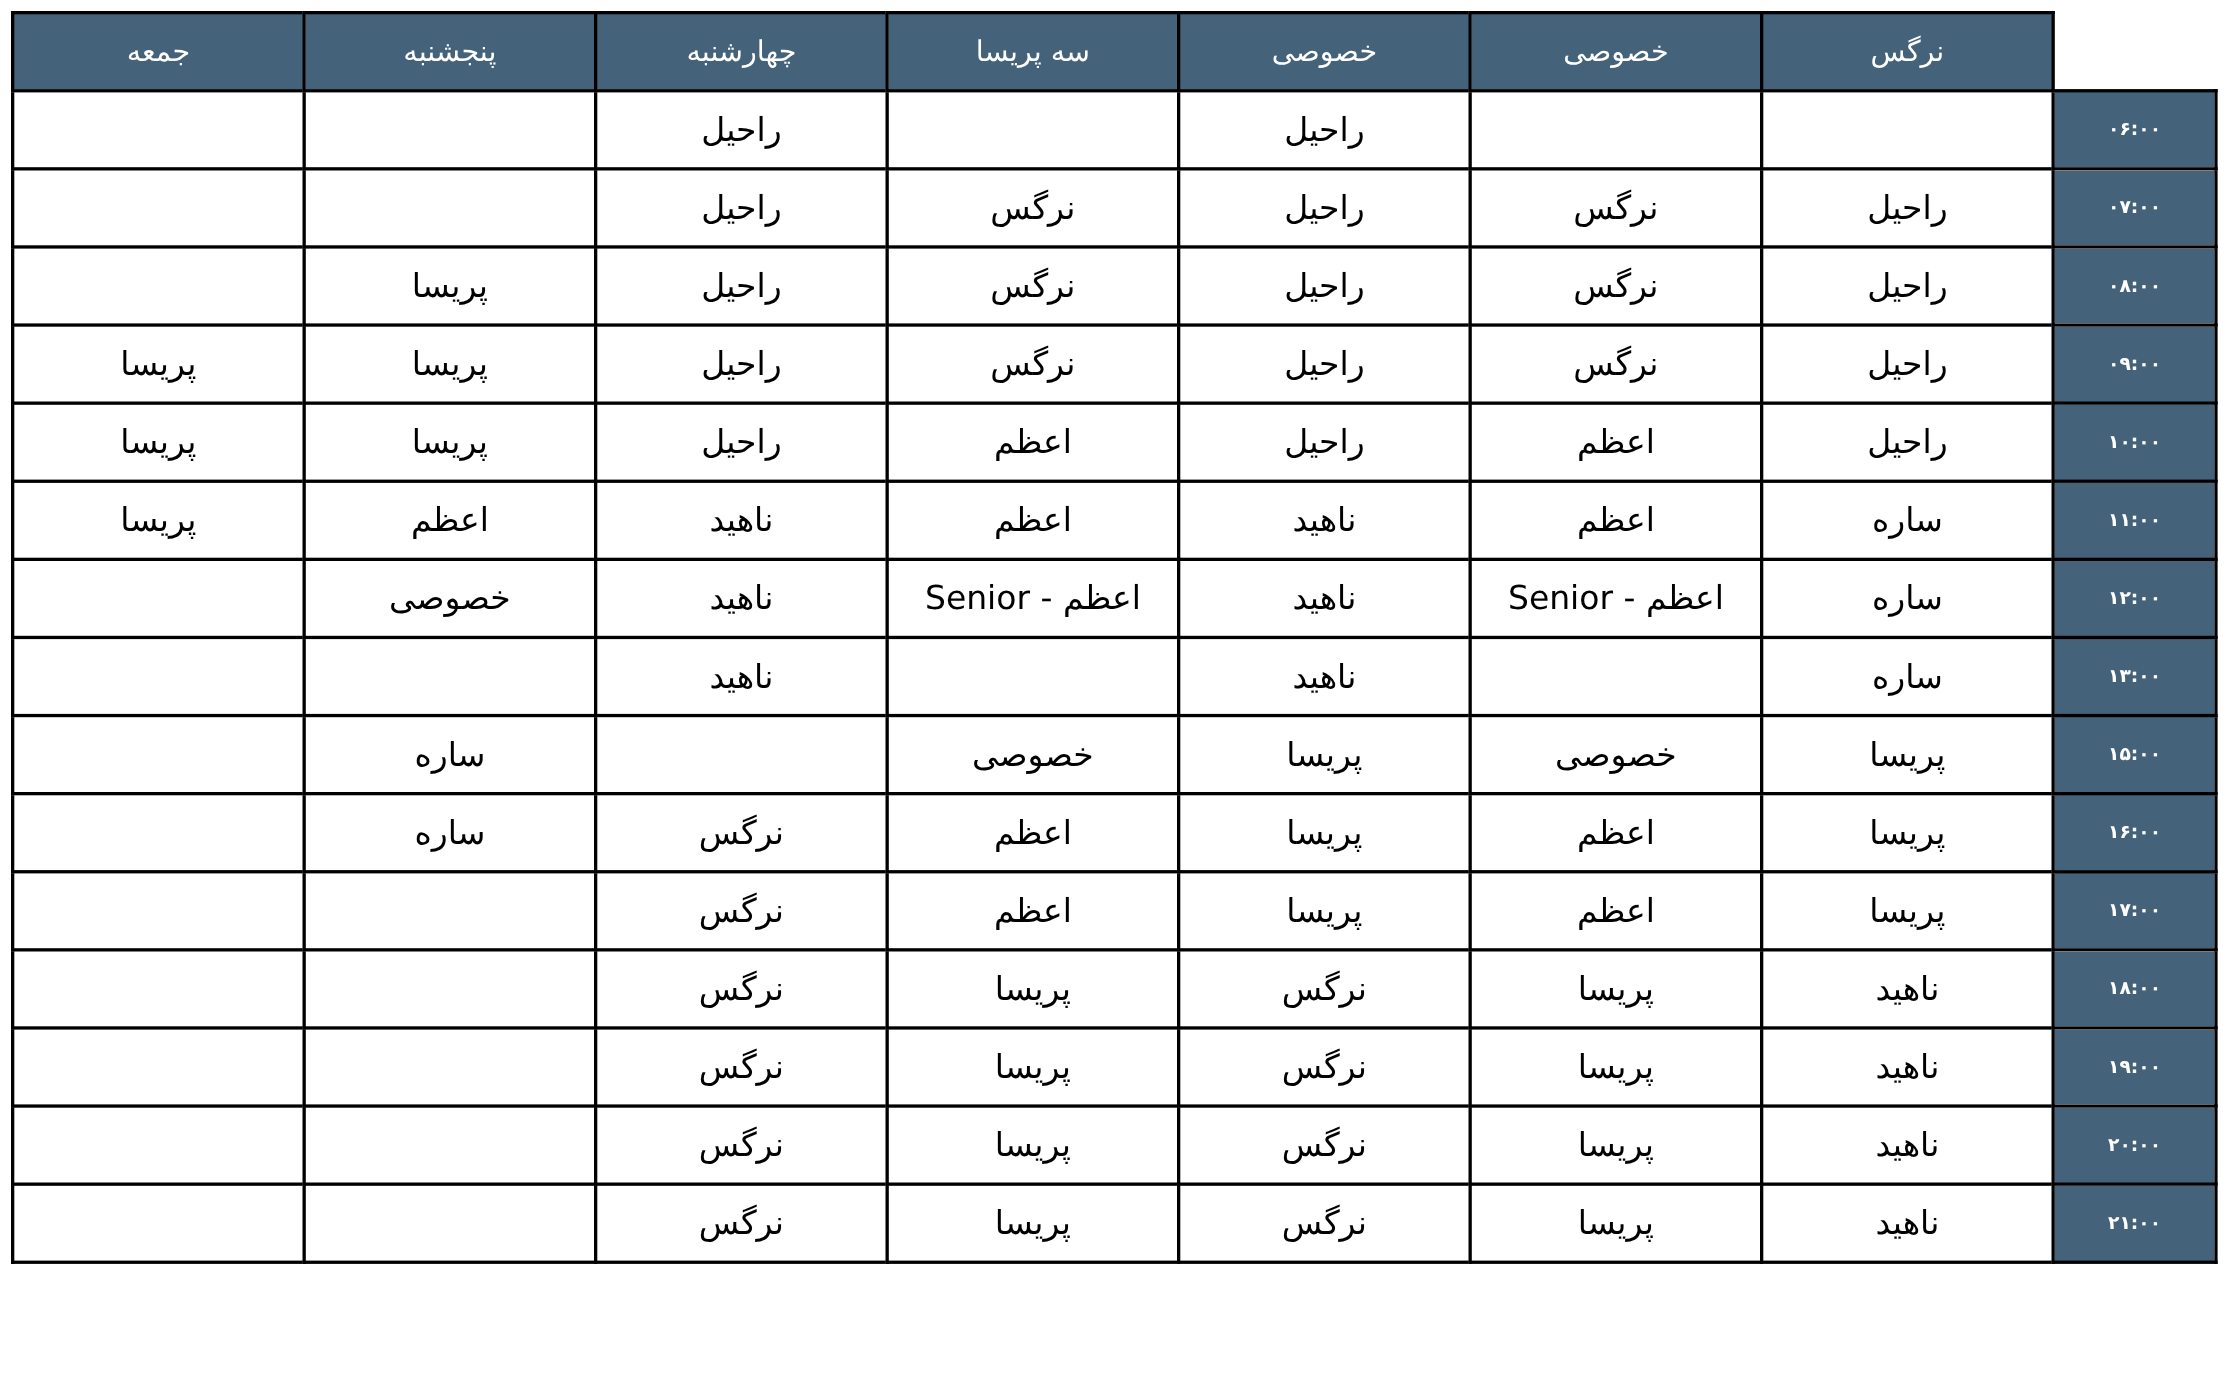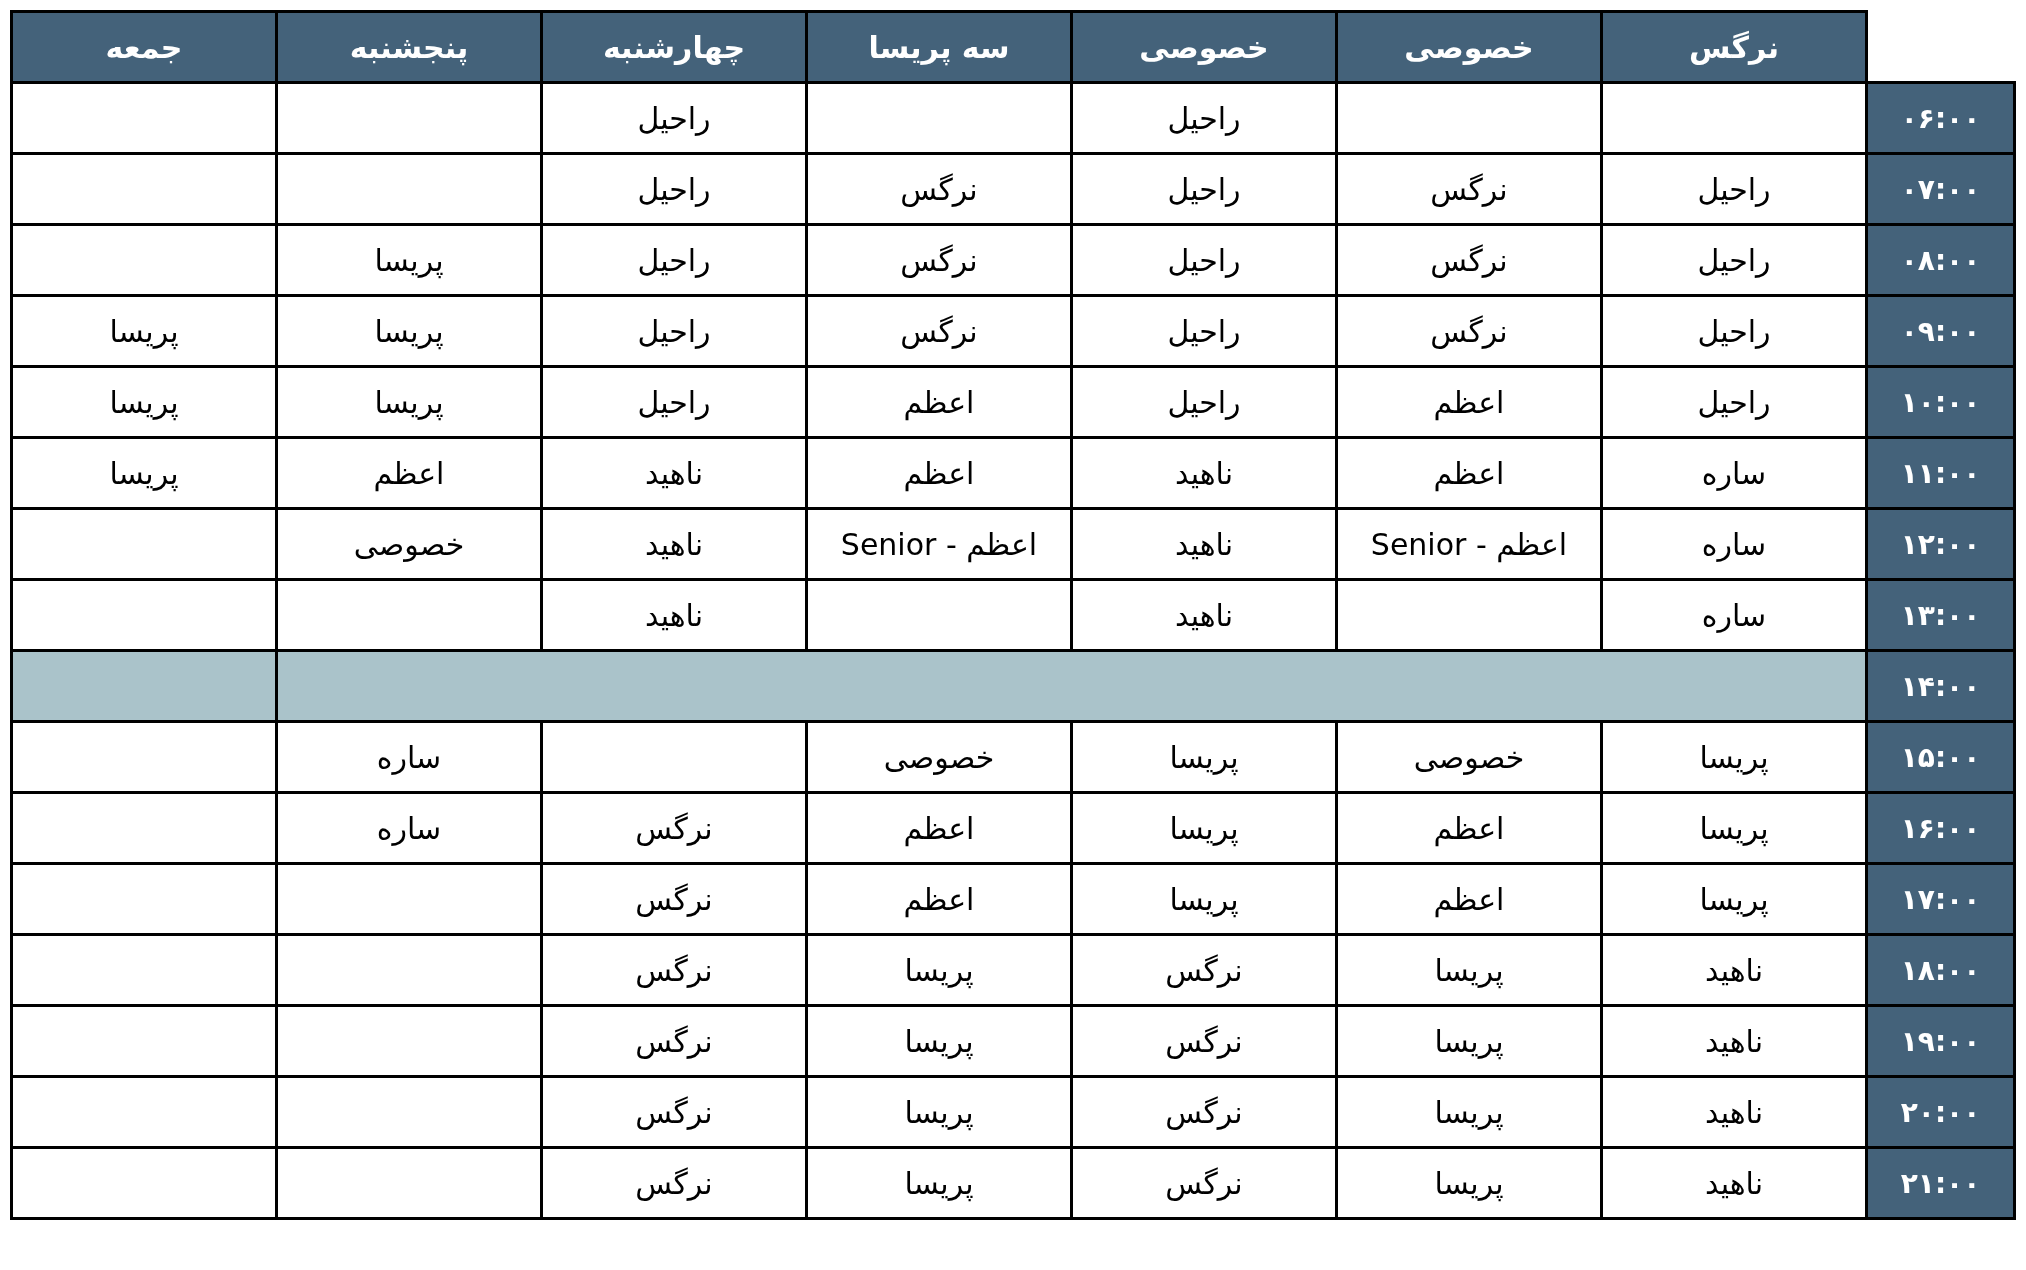--- a/index.html
+++ b/index.html
@@ -36,28 +36,28 @@
     overflow:hidden;
     white-space:nowrap;
   }
   th.corner{
     border:none;
     background:transparent;
   }
   th.day-header{
     background:var(--header-bg);
     color:var(--header-text);
-    font-weight:bold;
-    font-size:30px;
+    font-weight:normal;
+    font-size:26px;
   }
   th.time{
     background:var(--header-bg);
     color:var(--header-text);
     font-weight:bold;
-    font-size:28px;
+    font-size:17px;
     letter-spacing:1px;
   }
   td.cell{
     background:#ffffff;
     color:var(--cell-text);
     font-size:30px;
   }
   td.break{
     background:var(--break-bg);
   }
@@ -164,25 +164,20 @@
           <th class="time">۱۳:۰۰</th>
           <td class="cell">ساره</td>
           <td class="cell"></td>
           <td class="cell">ناهید</td>
           <td class="cell"></td>
           <td class="cell">ناهید</td>
           <td class="cell"></td>
           <td class="cell"></td>
         </tr>
         <tr>
-          <th class="time">۱۴:۰۰</th>
-          <td colspan="6" class="break"></td>
-          <td class="break"></td>
-        </tr>
-        <tr>
           <th class="time">۱۵:۰۰</th>
           <td class="cell">پریسا</td>
           <td class="cell">خصوصی</td>
           <td class="cell">پریسا</td>
           <td class="cell">خصوصی</td>
           <td class="cell"></td>
           <td class="cell">ساره</td>
           <td class="cell"></td>
         </tr>
         <tr>

